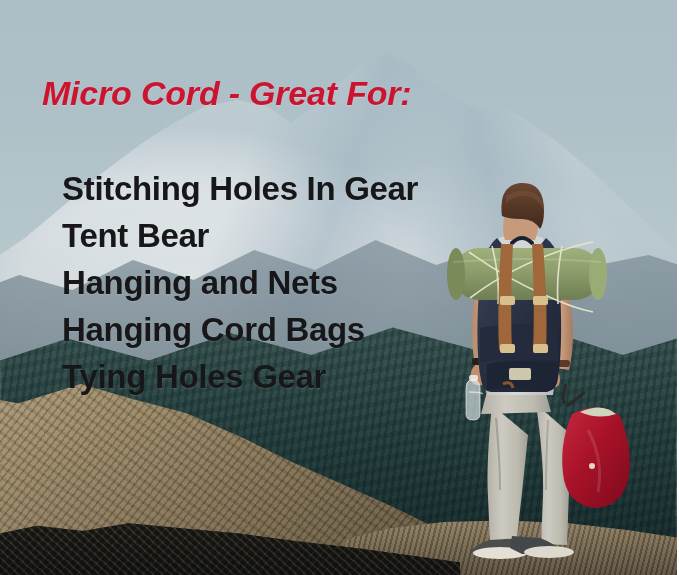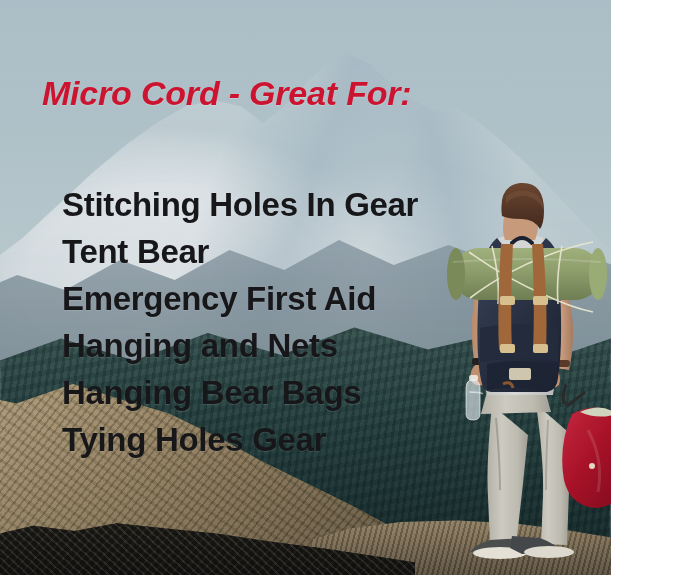--- a/index.html
+++ b/index.html
@@ -1,17 +1,17 @@
 <!DOCTYPE html>
 <html><head>
 <meta charset="utf-8">
 <style>
   html,body{margin:0;padding:0;background:#fff;}
   #stage{
-    position:relative;width:611px;height:575px;overflow:hidden;
+    position:relative;width:677px;height:575px;overflow:hidden;
     font-family:"Liberation Sans",sans-serif;
   }
 
   
   .layer{position:absolute;left:0;top:0;width:100%;height:100%;}
 
   
   .sky{
     background:linear-gradient(180deg,#a6bac3 0%,#aec0c7 22%,#bacbd0 45%,#c3d0d3 62%,#c8d2d3 78%);
   }
@@ -126,21 +126,21 @@
   .hiker{position:absolute;left:0;top:0;width:679px;height:575px;}
 
   
   .title{
     position:absolute;left:42px;top:74px;
     font-size:34px;font-weight:700;font-style:italic;
     color:#cc1430;letter-spacing:-.2px;white-space:nowrap;
     text-shadow:0 1px 1px rgba(255,255,255,.22);
   }
   .bullets{
-    position:absolute;left:62px;top:165px;width:470px;margin-top:16px;
+    position:absolute;left:62px;top:165px;width:470px;
   }
   .bullet{
     font-size:33px;font-weight:700;color:#17171a;
     line-height:47px;white-space:nowrap;letter-spacing:-.3px;
     text-shadow:0 1px 1px rgba(255,255,255,.12);
   }
 </style>
 </head>
 <body>
 
@@ -288,19 +288,18 @@
       <circle cx="592" cy="466" r="3" fill="#e4d9c0"></circle>
       <path d="M588 430 q16 30 10 62" stroke="rgba(255,255,255,.12)" stroke-width="3" fill="none"></path>
     </g>
   </svg>
 
   <div class="title">Micro Cord - Great For:</div>
 
   <div class="bullets">
     <div class="bullet">Stitching Holes In Gear</div>
     <div class="bullet">Tent Bear</div>
-    <div class="bullet">Emergency First Aid</div>
     <div class="bullet">Hanging and Nets</div>
-    <div class="bullet">Hanging Bear Bags</div>
+    <div class="bullet">Hanging Cord Bags</div>
     <div class="bullet">Tying Holes Gear</div>
   </div>
 
 </div>
 
 </body></html>

